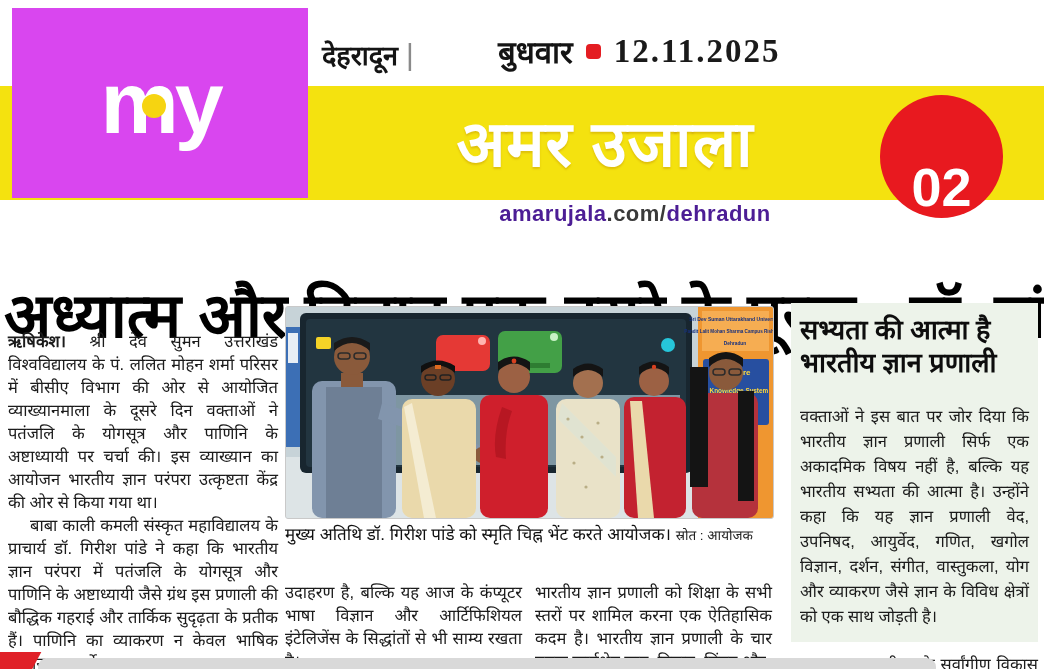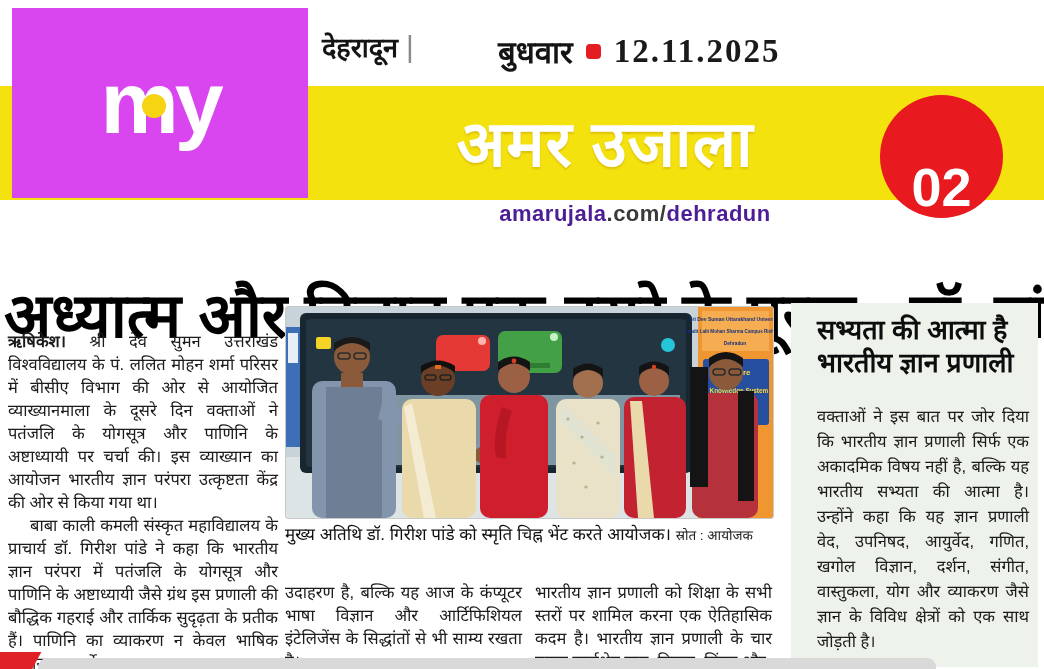--- a/index.html
+++ b/index.html
@@ -8,21 +8,21 @@
     overflow:hidden;font-family:"Liberation Sans",sans-serif;color:#1c1c1c;
     margin:0 auto;
   }
   
   .yellow-band{position:absolute;left:0;top:86px;width:1044px;height:114px;background:#f4e20f;}
   .logo-box{position:absolute;left:12px;top:8px;width:296px;height:190px;background:#d946ef;
     display:flex;flex-direction:column;align-items:center;justify-content:center;line-height:1;}
   .logo-my{color:#ffffff;font-weight:bold;font-size:88px;letter-spacing:-4px;line-height:.82;}
   .logo-city{color:#141414;font-weight:bold;font-size:88px;letter-spacing:-4px;line-height:.95;}
   .logo-dot{position:absolute;left:130px;top:86px;width:24px;height:24px;border-radius:50%;background:#f6d411;}
-  .city-label{position:absolute;left:322px;top:28px;font-size:27px;font-weight:bold;color:#141414;}
+  .city-label{position:absolute;left:322px;top:36px;font-size:27px;font-weight:bold;color:#141414;}
   .city-divider{color:#8a8a8a;font-weight:normal;padding-left:8px;font-size:30px;}
   .day-date{position:absolute;left:498px;top:30px;display:flex;align-items:center;gap:13px;font-family:Liberation Serif, serif;}
   .day{font-size:31px;font-weight:bold;color:#141414;}
   .red-square{width:15px;height:15px;border-radius:4px;background:#e41d22;}
   .date{font-size:33px;font-weight:bold;color:#1a1a1a;letter-spacing:2px;text-align:right;}
   .masthead{position:absolute;left:385px;top:98px;width:440px;height:92px;text-align:center;
     font-size:64px;font-weight:bold;color:#ffffff;line-height:92px;letter-spacing:1px;
     text-shadow:0 2px 2px rgba(160,90,0,.25);}
   .page-circle{position:absolute;left:880px;top:95px;width:123px;height:123px;border-radius:50%;
     background:#e8191f;color:#fff;display:flex;align-items:flex-end;justify-content:center;
@@ -42,21 +42,21 @@
   
   .photo-block{position:absolute;left:285px;top:306px;width:487px;}
   .photo-frame{width:487px;height:211px;border:1px solid #c9c9c9;border-radius:3px;overflow:hidden;background:#cdd6da;}
   .photo-frame svg{display:block;}
   .caption{margin-top:5px;font-size:17px;font-weight:normal;color:#101010;line-height:22px;}
   .caption .credit{font-size:13.5px;color:#222;}
   .mid-cols{position:absolute;left:285px;top:557px;width:487px;display:flex;gap:13px;}
   .mid-col{width:237px;}
   
   .col-right{position:absolute;left:791px;top:303px;width:247px;}
-  .right-box{background:#edf3ea;padding:11px 9px 13px 26px;}
+  .right-box{background:#edf3ea;padding:11px 9px 13px 9px;}
   .right-box-heading{font-size:27px;line-height:33px;font-weight:bold;color:#0d0d0d;margin:0 0 9px 0;}
   .right-box .bodytext{font-size:16.5px;line-height:25px;}
   .right-after{margin-top:11px;}
   
   .bottom-bar{position:absolute;left:38px;top:658px;width:898px;height:14px;background:#d9d9d9;
     border-radius:9px 9px 0 0;}
   .corner-red{position:absolute;left:-6px;top:652px;width:42px;height:20px;background:#e02128;
     transform:skewX(-28deg);}
 </style>
 </head>

